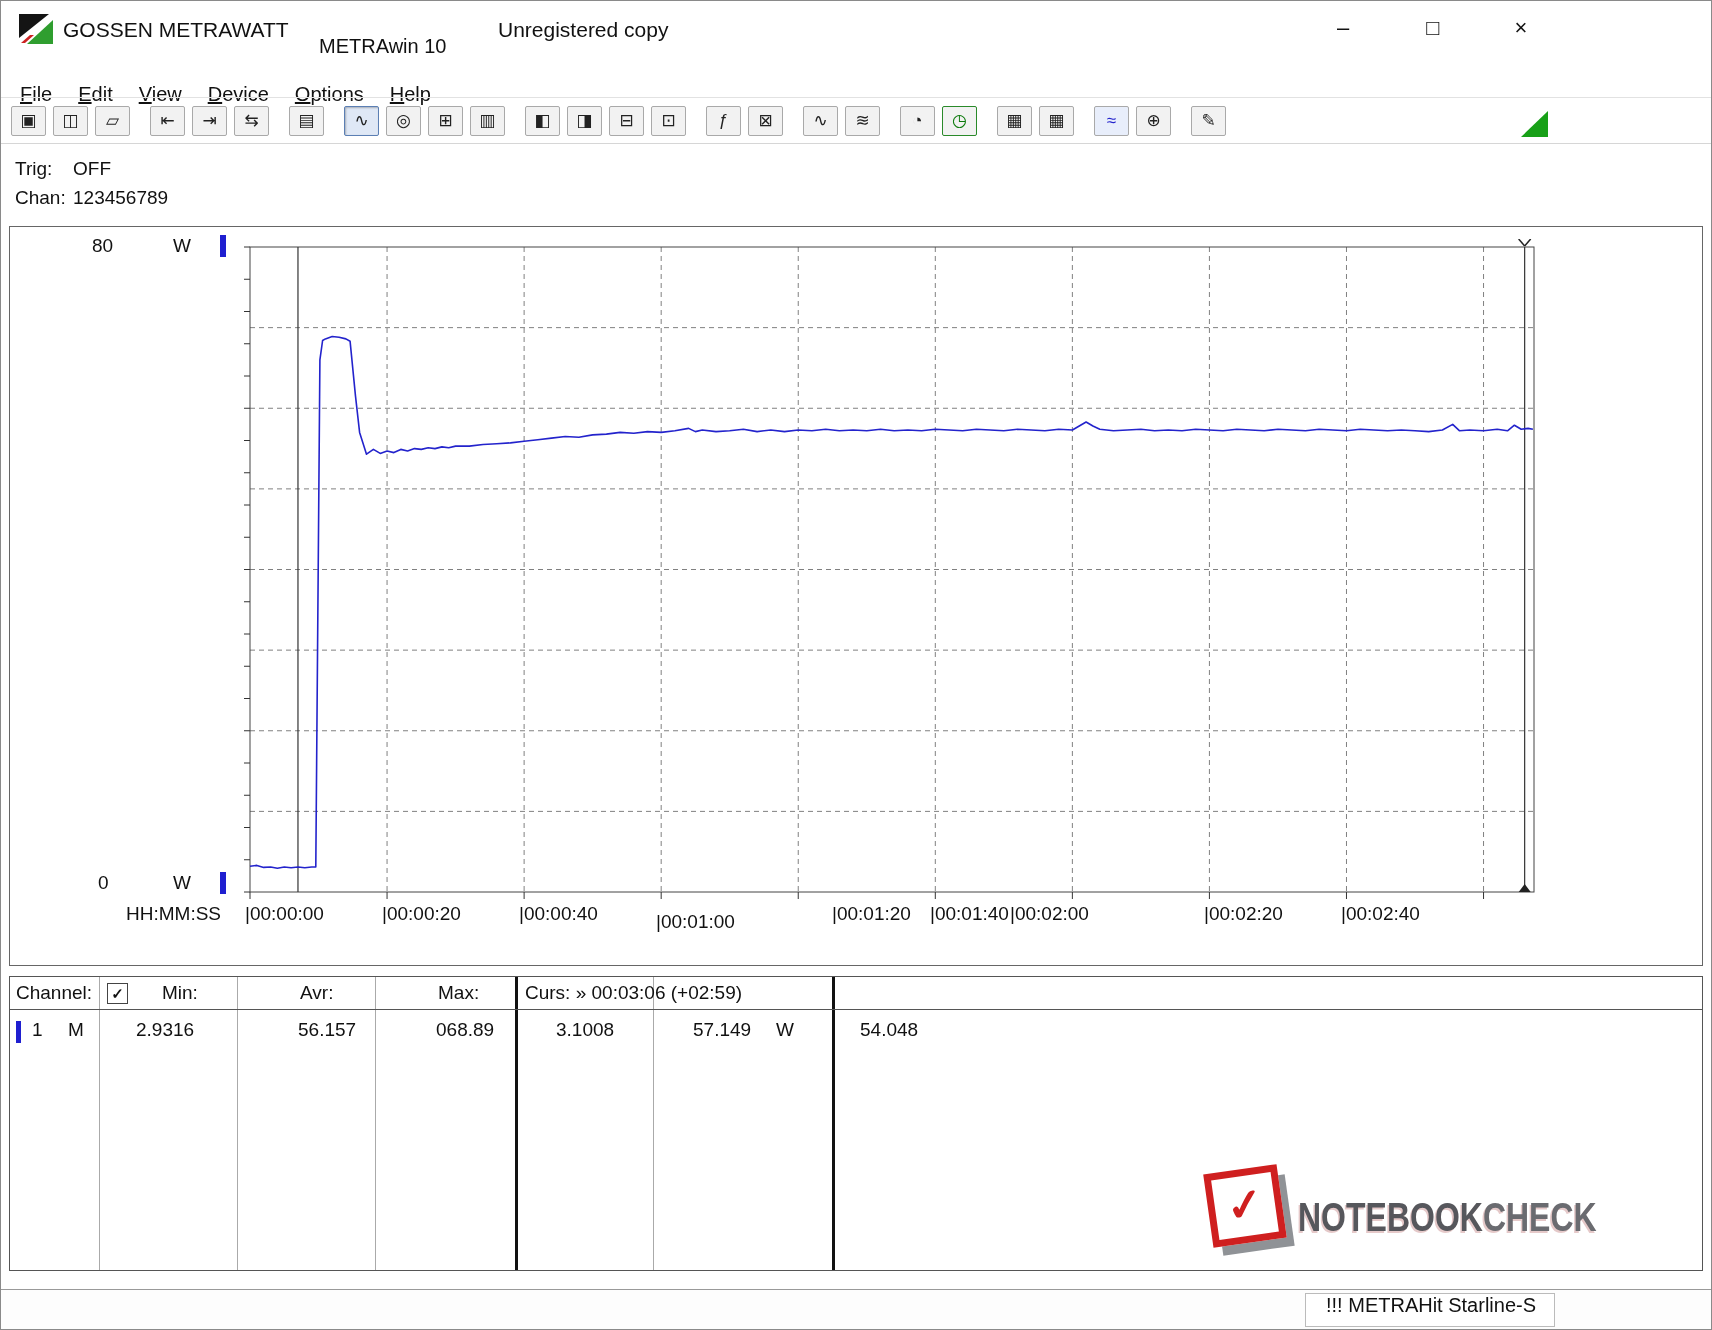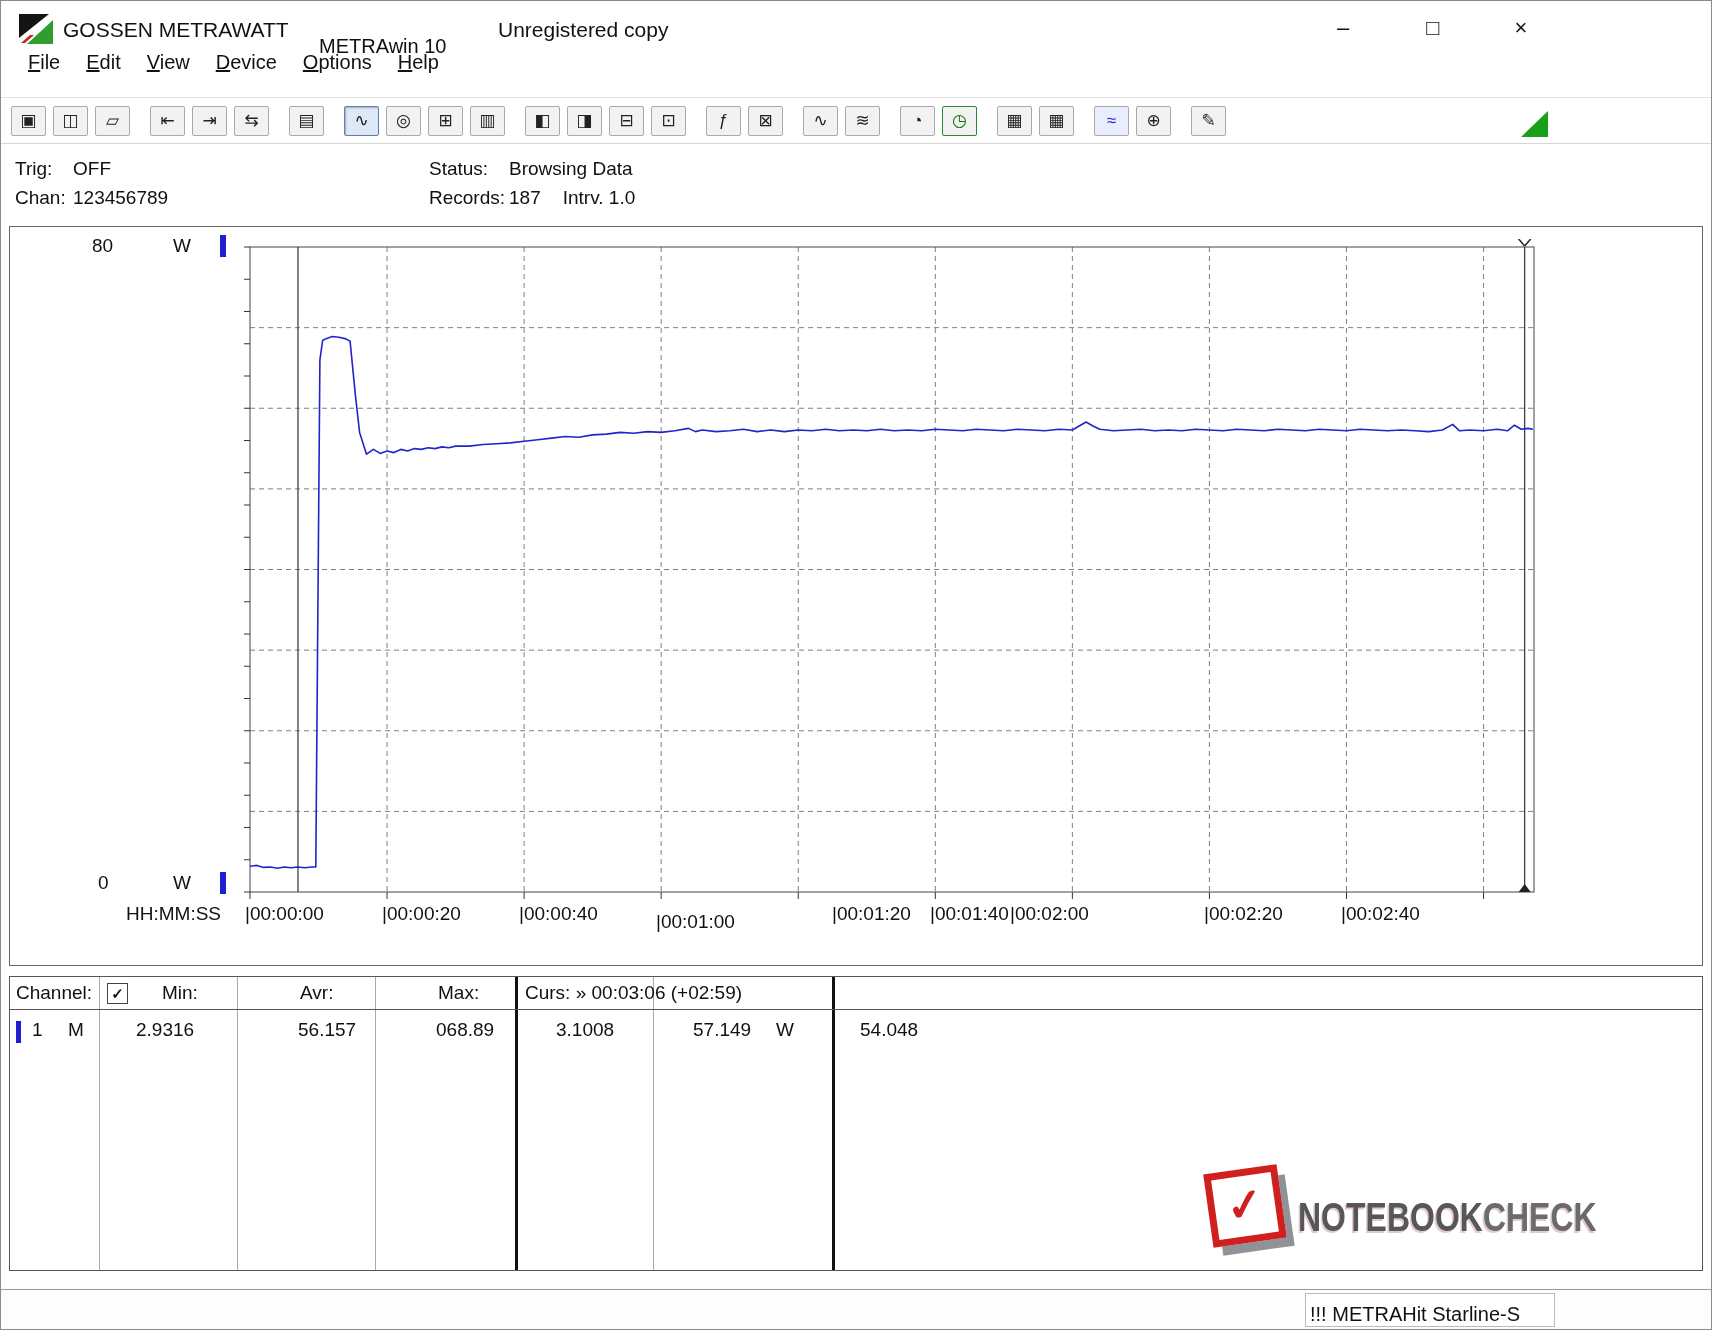--- a/index.html
+++ b/index.html
@@ -11,22 +11,22 @@
   .titlebar{position:absolute;left:0;top:0;width:100%;height:58px;background:#fff;}
   .app-icon{position:absolute;left:18px;top:13px;width:34px;height:30px;}
   .brand{position:absolute;left:62px;top:17px;font-size:21px;}
   .appname{position:absolute;left:318px;top:34px;font-size:20px;}
   .license{position:absolute;left:497px;top:17px;font-size:21px;}
   .winbtn{position:absolute;top:6px;width:52px;height:42px;display:flex;align-items:center;
     justify-content:center;font-size:22px;cursor:default;}
   .winbtn.min{left:1316px}.winbtn.max{left:1406px}.winbtn.close{left:1494px}
 
   
-  .menubar{position:absolute;left:0;top:42px;width:100%;height:38px;display:flex;
-    align-items:center;padding-left:14px;box-sizing:border-box;font-size:20px;}
+  .menubar{position:absolute;left:0;top:74px;width:100%;height:38px;display:flex;
+    align-items:center;padding-left:6px;box-sizing:border-box;font-size:20px;}
   .menu-item{padding:4px 13px;}
   .menu-item u{text-decoration:underline;}
 
   
   .toolbar{position:absolute;left:0;top:96px;width:100%;height:47px;display:flex;
     align-items:center;padding-left:10px;box-sizing:border-box;
     border-top:1px solid #e2e2e2;border-bottom:1px solid #d6d6d6;}
   .tb{width:35px;height:30px;margin-right:7px;display:flex;align-items:center;justify-content:center;
     font-size:17px;background:#f2f2f2;border:1px solid #a9a9a9;border-radius:2px;color:#222;padding:0;}
   .tb.selected{background:#dfe8f6;border:1px solid #5b7fb4;box-shadow:inset 1px 1px 2px rgba(0,0,0,.25);}
@@ -78,21 +78,21 @@
     transform:scaleX(.8);transform-origin:left;white-space:nowrap;
     text-shadow:-2px 2px 0 rgba(150,40,40,.25);}
   .wm-text .t2{color:#6a6b70;}
 
   
   .statusbar{position:absolute;left:0;top:1288px;width:100%;height:42px;border-top:1px solid #999;
     background:#fdfdfd;font-size:20px;box-sizing:border-box;}
   .sb-left{position:absolute;left:0;top:0;width:1298px;height:100%;border-right:1px solid #bbb;
     display:flex;align-items:center;padding-left:14px;box-sizing:border-box;}
   .sb-dev{position:absolute;left:1304px;top:3px;width:250px;height:34px;border:1px solid #bbb;
-    display:flex;align-items:flex-end;padding-left:4px;box-sizing:border-box;background:#fff;}
+    display:flex;align-items:flex-start;padding-left:20px;box-sizing:border-box;background:#fff;}
 </style>
 </head>
 <body>
 
 <div class="window">
 
   <div class="titlebar">
     <div class="app-icon">
       <svg width="34" height="30" viewBox="0 0 34 30">
         <polygon points="0,0 30,0 0,24" fill="#141414"></polygon>
@@ -160,24 +160,20 @@
       <button class="tb blue" title="zoom-curve-icon">≈</button>
       <button class="tb" title="zoom-icon">⊕</button>
       <div class="tbsep"></div>
       <button class="tb" title="annotation-icon">✎</button>
     </div>
 
   <div class="inforow">
     <div class="info-left">
       <div><span class="ilab">Trig:</span><span>OFF</span></div>
       <div><span class="ilab">Chan:</span><span>123456789</span></div>
-    </div>
-    <div class="info-mid">
-      <div><span class="ilab wide">Status:</span><span>Browsing Data</span></div>
-      <div><span class="ilab wide">Records:</span><span class="ival">187</span><span>Intrv.</span>&nbsp;<span>1.0</span></div>
     </div>
   </div>
 
   <div class="chart-panel">
     <span class="ylab" style="left:82px;top:8px">80</span>
     <span class="ylab" style="left:163px;top:8px">W</span>
     <span class="ylab" style="left:88px;top:645px">0</span>
     <span class="ylab" style="left:163px;top:645px">W</span>
     <div class="bluemark" style="left:210px;top:8px"></div>
     <div class="bluemark" style="left:210px;top:645px"></div>

